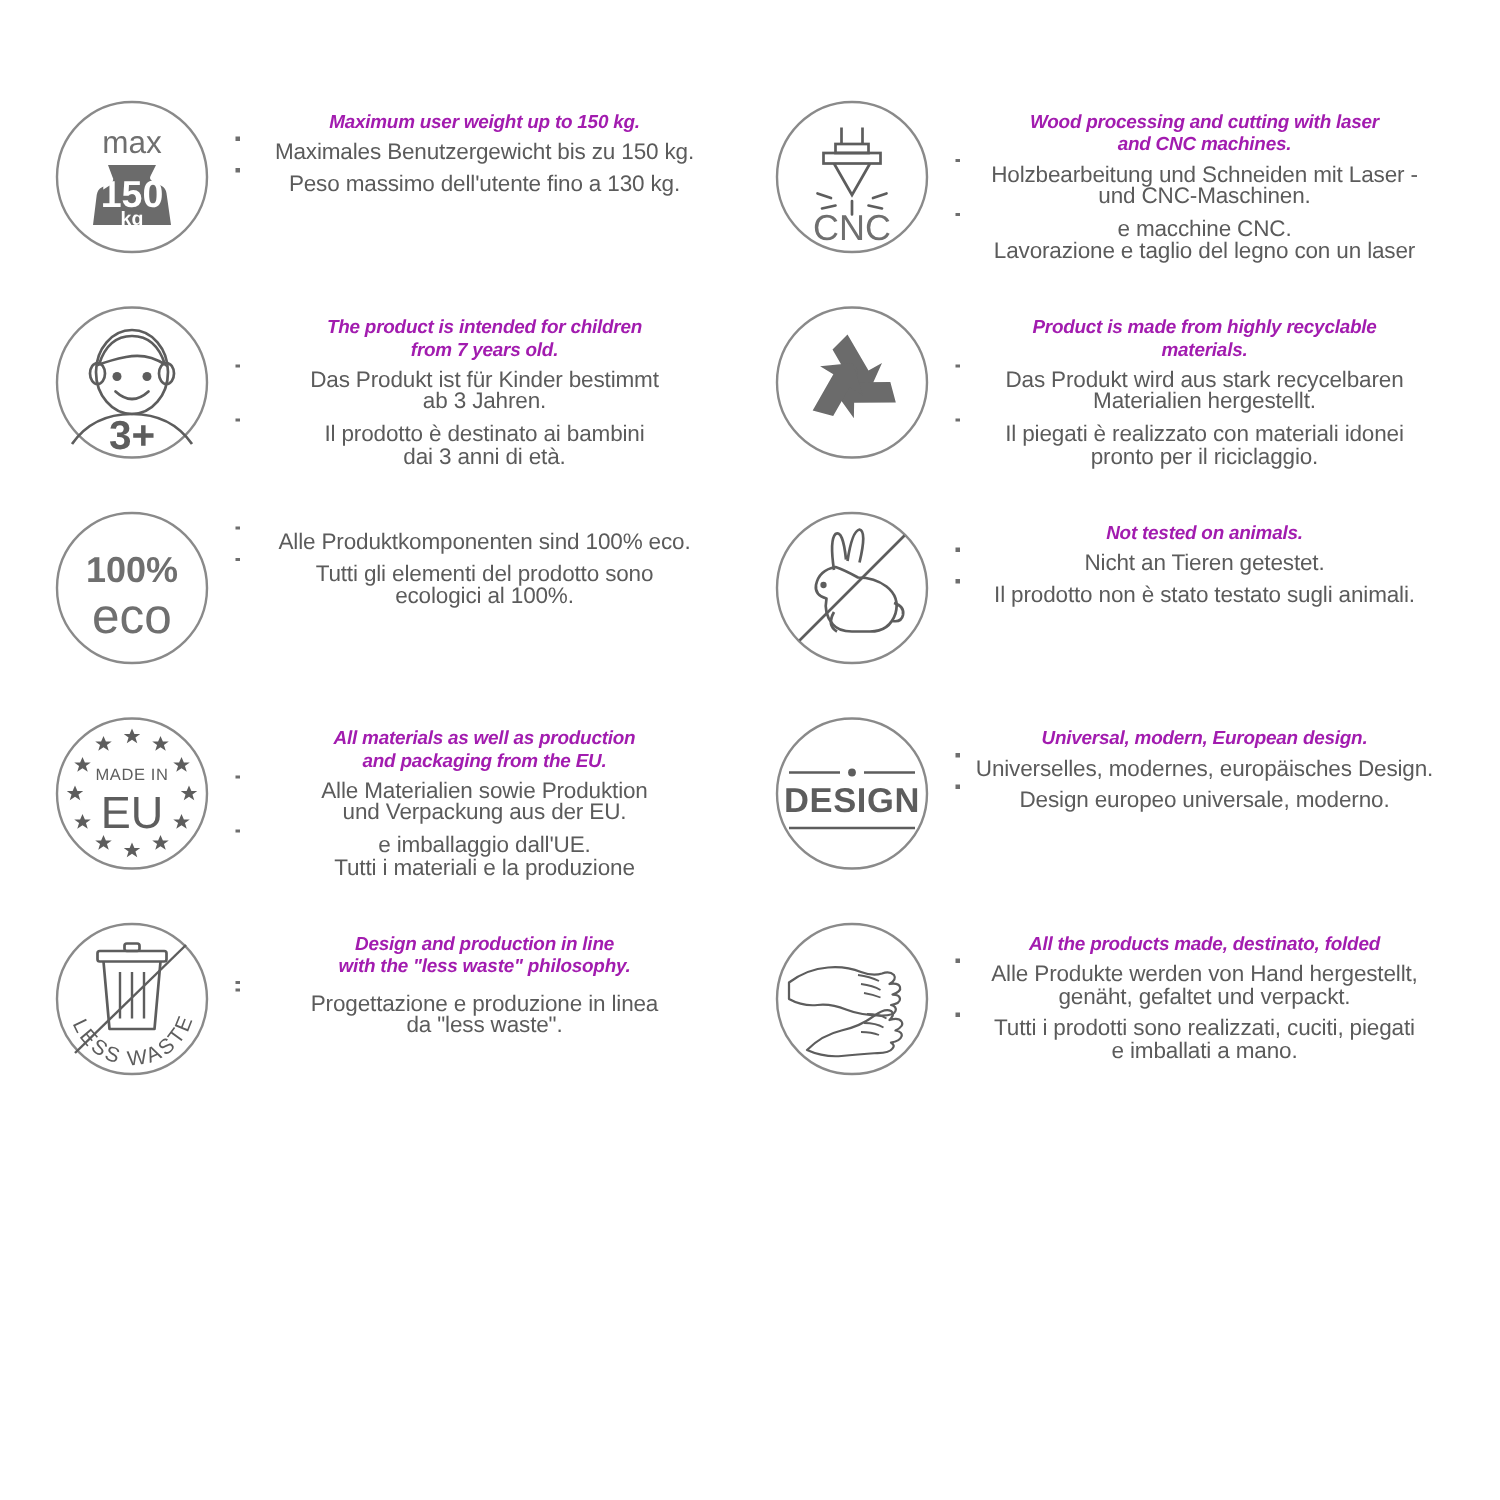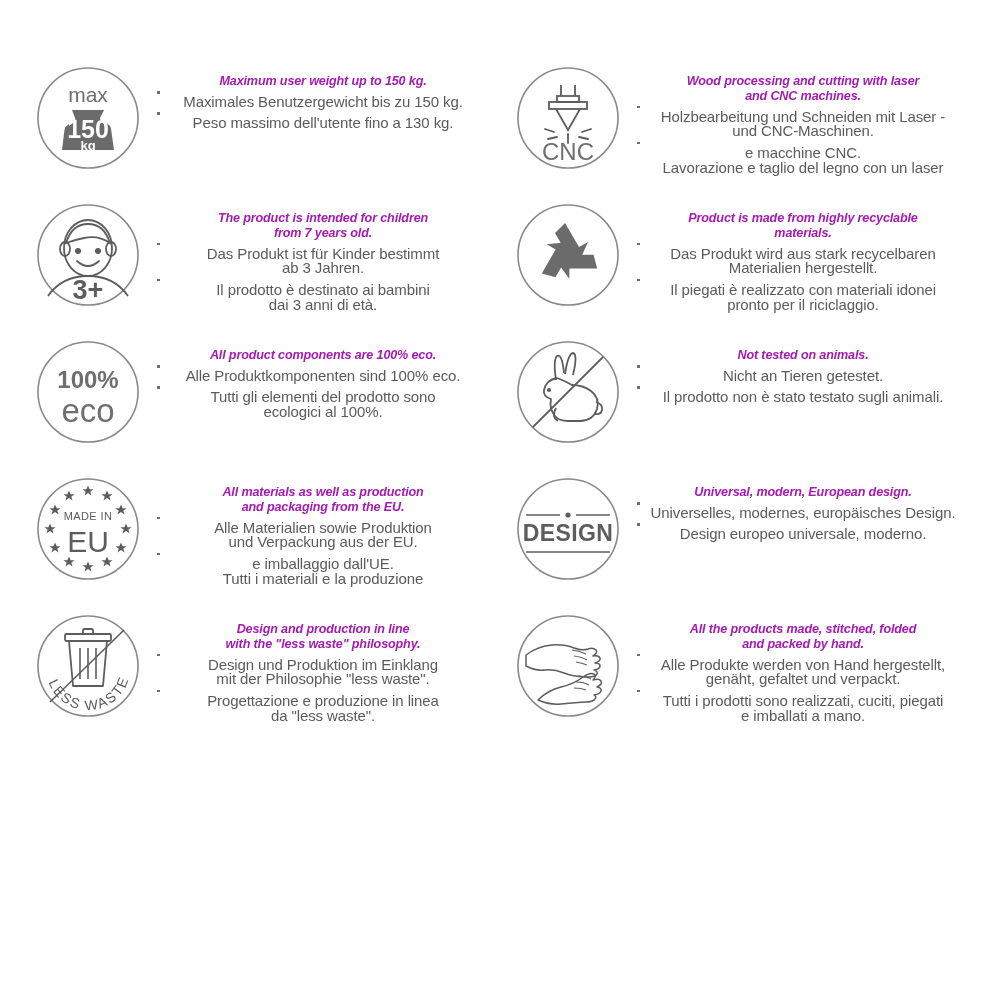--- a/index.html
+++ b/index.html
@@ -205,23 +205,20 @@
 
     <div class="feature">
       <div class="badge">
         <svg width="112" height="112" viewBox="0 0 112 112">
           <circle cx="56" cy="56" r="50" fill="none" stroke="#8a8a8a" stroke-width="1.6"></circle>
           <text x="56" y="52" text-anchor="middle" font-family="Liberation Sans, sans-serif" font-size="24" font-weight="bold" fill="#6f6f6f">100%</text>
           <text x="56" y="86" text-anchor="middle" font-family="Liberation Sans, sans-serif" font-size="33" fill="#6f6f6f">eco</text>
         </svg>
       </div>
       <div class="texts">
-        <div class="t-en">
-          <span class="t-line">All product components are 100% eco.</span>
-        </div>
         <div class="sep"></div>
         <div class="t-other">
           <span class="t-line">Alle Produktkomponenten sind 100% eco.</span>
         </div>
         <div class="sep"></div>
         <div class="t-other">
           <span class="t-line">Tutti gli elementi del prodotto sono</span>
           <span class="t-line">ecologici al 100%.</span>
         </div>
       </div>
@@ -359,46 +356,41 @@
             <textPath href="#lw-arc" startOffset="11%">LESS  WASTE</textPath>
           </text>
         </svg>
       </div>
       <div class="texts">
         <div class="t-en">
           <span class="t-line">Design and production in line</span>
           <span class="t-line">with the "less waste" philosophy.</span>
         </div>
         <div class="sep"></div>
-        <div class="t-other">
-          <span class="t-line">Design und Produktion im Einklang</span>
-          <span class="t-line">mit der Philosophie "less waste".</span>
-        </div>
         <div class="sep"></div>
         <div class="t-other">
           <span class="t-line">Progettazione e produzione in linea</span>
           <span class="t-line">da "less waste".</span>
         </div>
       </div>
     </div>
 
     <div class="feature">
       <div class="badge">
         <svg width="112" height="112" viewBox="0 0 112 112">
           <circle cx="56" cy="56" r="50" fill="none" stroke="#8a8a8a" stroke-width="1.6"></circle>
           <path d="M14 45 q12 -9 26 -10 q12 -1 22 3 q8 3 14 1 q5 -2 8 1 q2 3 -3 6 q6 -1 7 2 q1 3 -5 5 q5 0 5 3 q0 3 -6 4 q4 1 3 4 q-1 3 -9 3 q-14 0 -24 -4 q-10 -4 -19 -3 q-10 1 -19 -4 Z" fill="none" stroke="#5d5d5d" stroke-width="1.5" stroke-linejoin="round"></path>
           <path d="M26 90 q10 -10 23 -13 q13 -3 22 -10 q7 -5 11 -3 q3 2 -1 6 q6 -2 8 1 q2 3 -4 6 q5 1 4 4 q-1 3 -7 4 q3 2 1 4 q-2 3 -10 3 q-14 1 -24 2 q-12 1 -23 -4 Z" fill="none" stroke="#5d5d5d" stroke-width="1.5" stroke-linejoin="round"></path>
           <path d="M60 40 q8 1 14 4 M62 46 q8 1 13 4 M64 52 q6 1 11 3" fill="none" stroke="#5d5d5d" stroke-width="1.2"></path>
           <path d="M66 66 q8 0 13 3 M64 72 q8 0 13 3 M62 78 q7 0 12 2" fill="none" stroke="#5d5d5d" stroke-width="1.2"></path>
         </svg>
       </div>
       <div class="texts">
         <div class="t-en">
-          <span class="t-line">All the products made, stitched, folded</span>
-          <span class="t-line">and packed by hand.</span>
+          <span class="t-line">All the products made, destinato, folded</span>
         </div>
         <div class="sep"></div>
         <div class="t-other">
           <span class="t-line">Alle Produkte werden von Hand hergestellt,</span>
           <span class="t-line">genäht, gefaltet und verpackt.</span>
         </div>
         <div class="sep"></div>
         <div class="t-other">
           <span class="t-line">Tutti i prodotti sono realizzati, cuciti, piegati</span>
           <span class="t-line">e imballati a mano.</span>

